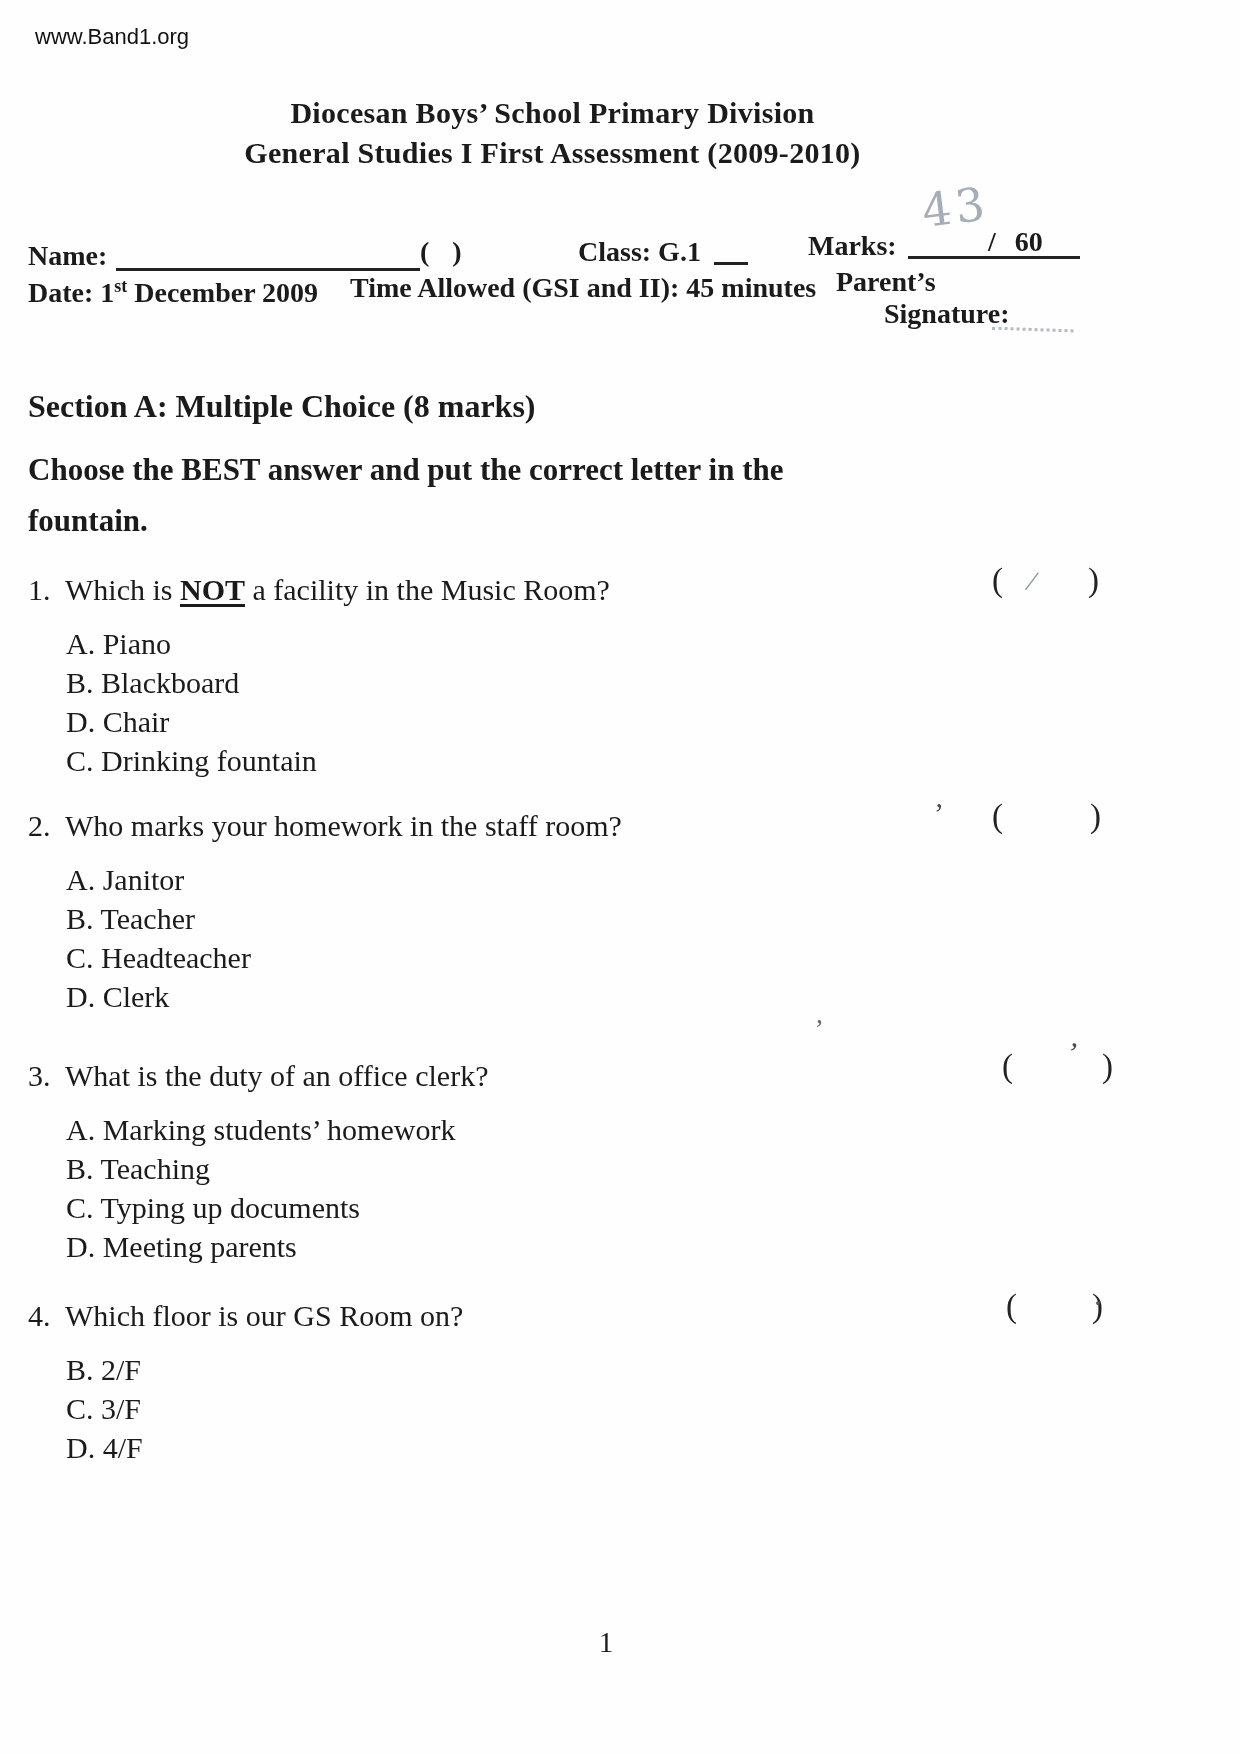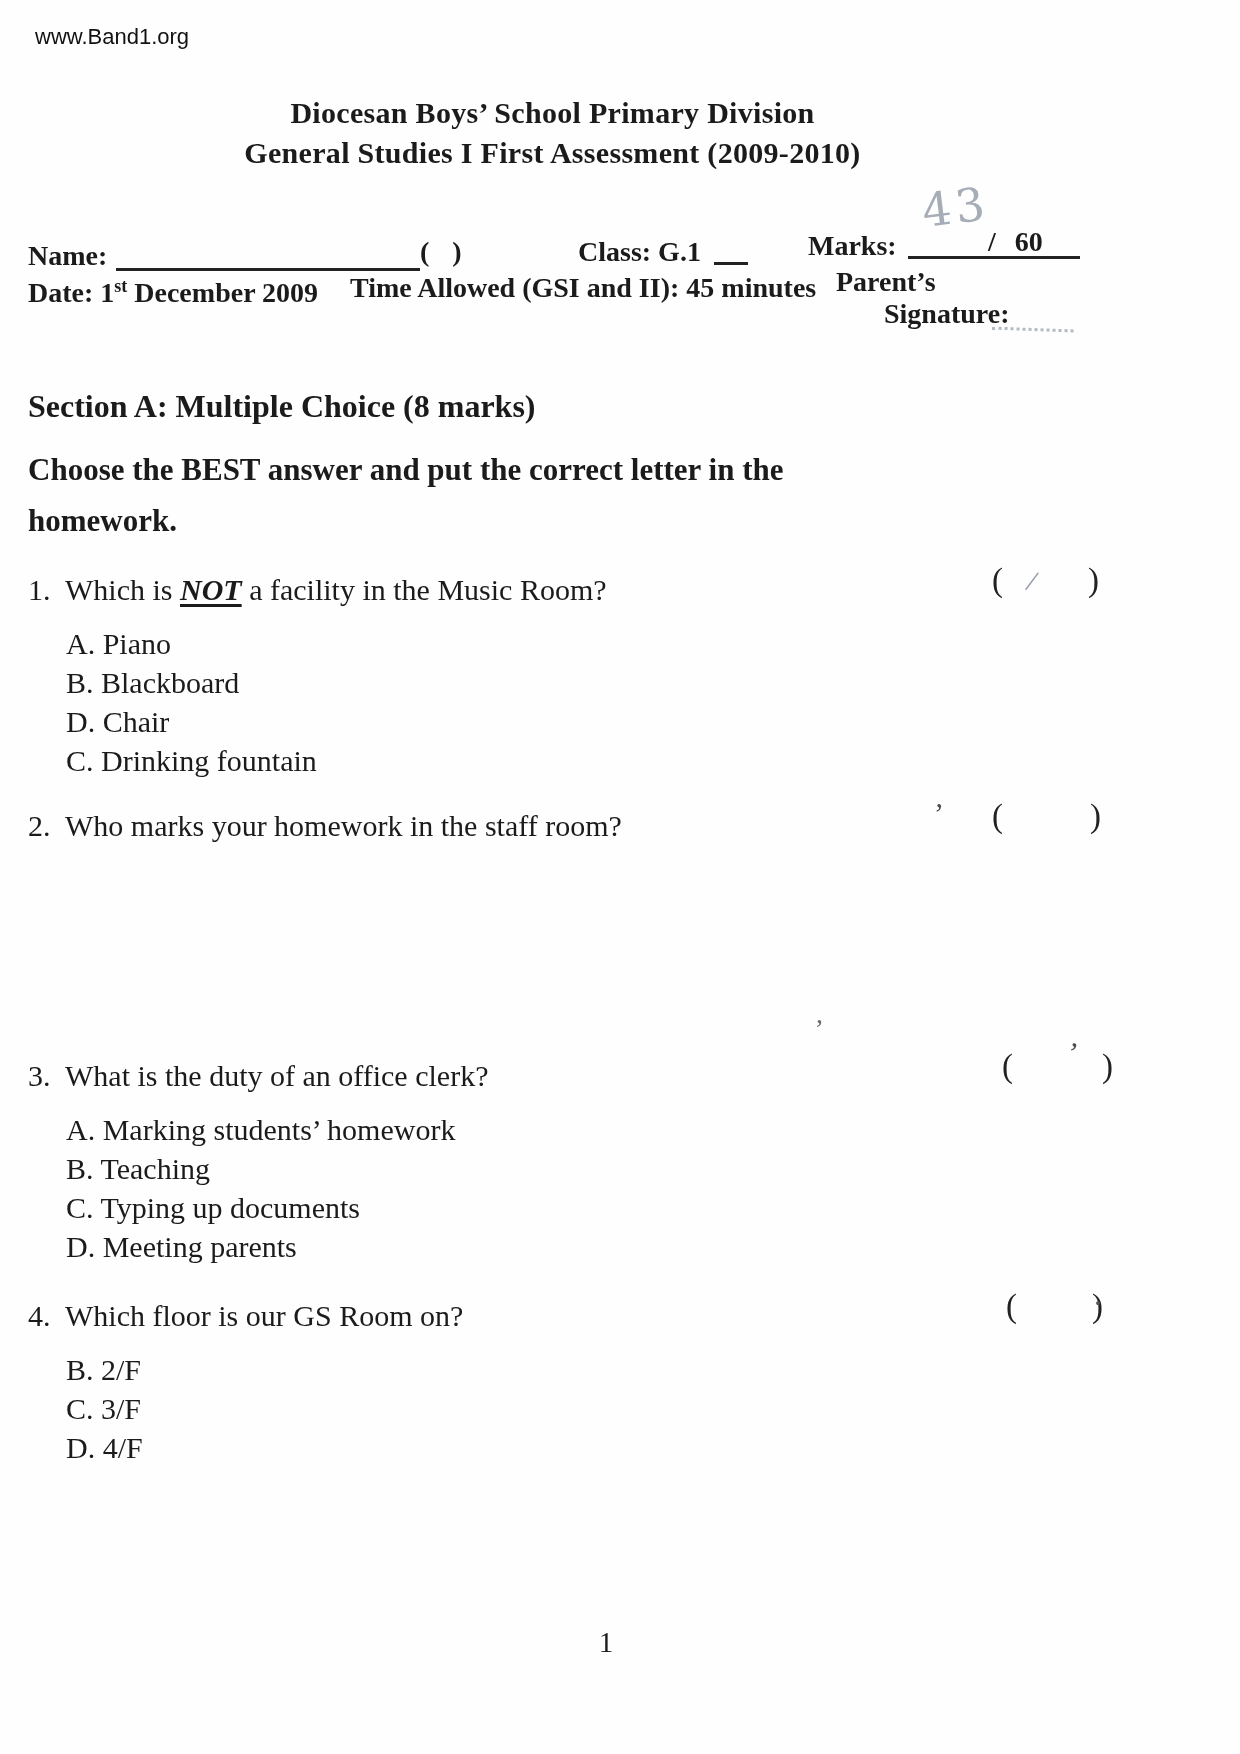--- a/index.html
+++ b/index.html
@@ -44,21 +44,21 @@
 
   .section-title{position:absolute;left:28px;top:388px;font-weight:bold;font-size:32px;white-space:nowrap;text-align:right;}
   .instruction{position:absolute;left:28px;font-weight:bold;font-size:31px;white-space:nowrap;}
   .instr1{top:452px}
   .instr2{top:503px}
 
   .question{position:absolute;left:28px;width:1212px;font-size:30px;}
   .q1{top:570px}.q2{top:806px}.q3{top:1056px}.q4{top:1296px}
   .qline{line-height:40px;}
   .qnum{display:inline-block;width:37px;}
-  .emph{font-weight:bold;text-decoration:underline;text-underline-offset:4px;text-decoration-thickness:3px;font-style:italic;}
+  .emph{font-weight:bold;text-decoration:underline;text-underline-offset:4px;text-decoration-thickness:3px;}
   .paren{position:absolute;top:-8px;font-size:33px;color:#222;}
   .q1 .p-open{left:964px}.q1 .p-close{left:1060px}
   .q2 .p-open{left:964px}.q2 .p-close{left:1062px}
   .q3 .p-open{left:974px}.q3 .p-close{left:1074px}
   .q4 .p-open{left:978px}.q4 .p-close{left:1064px}
   .options{margin:14px 0 0 38px;line-height:39px;}
 
   .page-number{position:absolute;left:0;top:1626px;width:1212px;text-align:center;font-size:29px;}
 
   .artifact{position:absolute;line-height:1;pointer-events:none;}
@@ -89,21 +89,21 @@
   <span class="hf marks-total">/ 60</span>
 
   <span class="hf date-label"><span>Date: 1</span><sup>st</sup><span> December 2009</span></span>
   <span class="hf time-label">Time Allowed (GSI and II): 45 minutes</span>
   <span class="hf parents-label">Parent’s</span>
   <span class="hf signature-label">Signature:</span>
   <span class="signature-scribble"></span>
 
   <div class="section-title">Section A: Multiple Choice (8 marks)</div>
   <div class="instruction instr1">Choose the BEST answer and put the correct letter in the</div>
-  <div class="instruction instr2">homework.</div>
+  <div class="instruction instr2">fountain.</div>
 
   <section class="question q1">
     <div class="qline">
       <span class="qnum">1.</span><span>Which is </span><span class="emph">NOT</span><span> a facility in the Music Room?</span>
     </div>
     <span class="paren p-open">(</span>
     <span class="paren p-close">)</span>
     <div class="options">
       <div>A. Piano</div>
       <div>B. Blackboard</div>
@@ -111,20 +111,26 @@
       <div>C. Drinking fountain</div>
     </div>
   </section>
 
   <section class="question q2">
     <div class="qline">
       <span class="qnum">2.</span><span>Who marks your homework in the staff room?</span><span class="emph"></span><span></span>
     </div>
     <span class="paren p-open">(</span>
     <span class="paren p-close">)</span>
+    <div class="options">
+      <div>A. Janitor</div>
+      <div>B. Teacher</div>
+      <div>C. Headteacher</div>
+      <div>D. Clerk</div>
+    </div>
   </section>
 
   <section class="question q3">
     <div class="qline">
       <span class="qnum">3.</span><span>What is the duty of an office clerk?</span><span class="emph"></span><span></span>
     </div>
     <span class="paren p-open">(</span>
     <span class="paren p-close">)</span>
     <div class="options">
       <div>A. Marking students’ homework</div>

